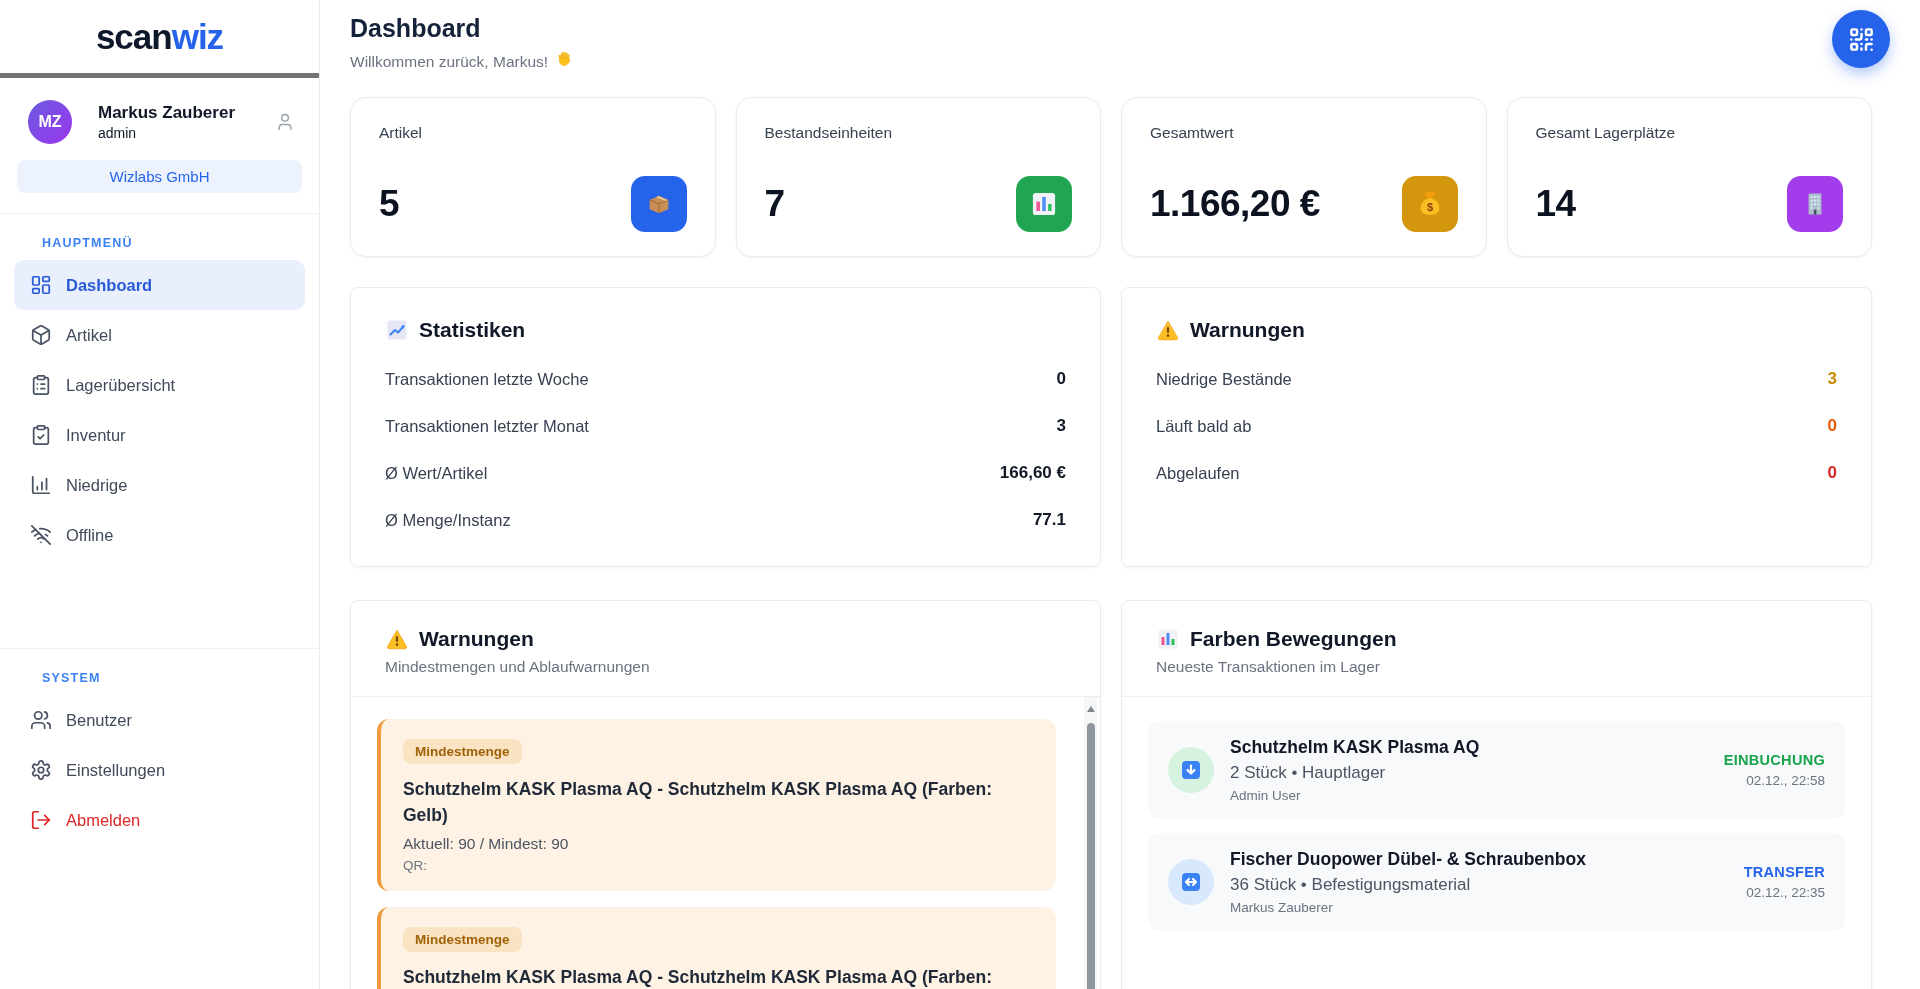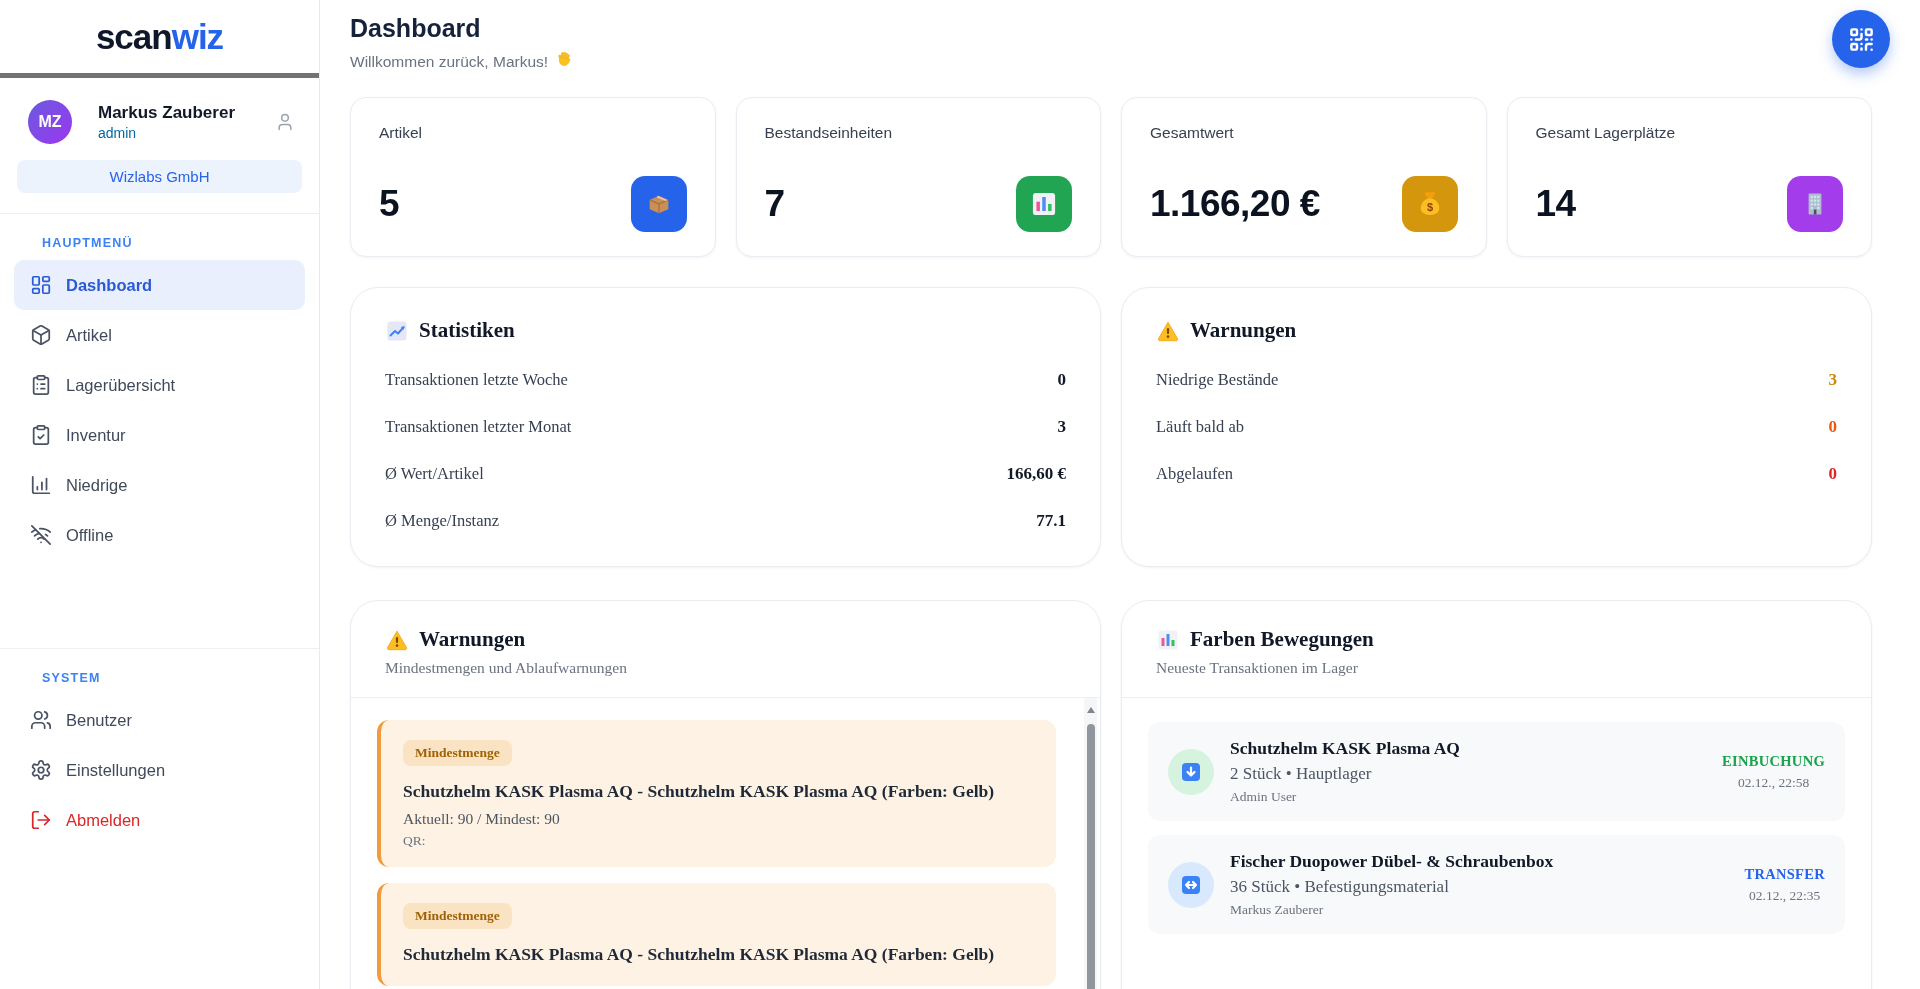--- a/index.html
+++ b/index.html
@@ -11,21 +11,21 @@
   }
   .app { display:flex; width:1920px; height:989px; }
 
   
   .sidebar { width:320px; min-width:320px; background:#fff; border-right:1px solid #e7eaee; display:flex; flex-direction:column; }
   .logo { height:78px; display:flex; align-items:center; justify-content:center; font-size:35px; font-weight:800; letter-spacing:-1px; border-bottom:5px solid #737373; }
   .logo .p1 { color:#0f172a; } .logo .p2 { color:#2563eb; }
   .user-block { padding:22px 24px 0 28px; display:flex; align-items:center; gap:26px; }
   .avatar { width:44px; height:44px; border-radius:50%; background:linear-gradient(135deg,#6a5ae0,#9b37ee); color:#fff; font-weight:700; font-size:16px; display:flex; align-items:center; justify-content:center; }
   .user-name { font-size:17px; font-weight:700; color:#111827; }
-  .user-role { font-size:14px; color:#0369a1; margin-top:2px; }
+  .user-role { font-size:14px; color:#0f172a; margin-top:2px; }
   .user-person { margin-left:auto; color:#9ca3af; display:flex; }
   .company-pill { margin:16px 17px 20px; background:#edf3fc; color:#2563eb; font-size:15px; font-weight:500; text-align:center; padding:8px 0; border-radius:8px; cursor:pointer; }
   .side-divider { border-top:1px solid #eceff3; }
   .nav-label { font-size:12.5px; font-weight:700; letter-spacing:1.2px; color:#3b82f6; margin:22px 0 10px 30px;padding-left:12px; }
   .nav { padding:0 14px; }
   .nav-item { display:flex; align-items:center; gap:14px; height:50px; padding:0 16px; border-radius:10px; font-size:16.5px; color:#3f4a5a; cursor:pointer; }
   .nav-item .nicon { display:flex; color:#495363; }
   .nav-item svg { width:22px; height:22px; }
   .nav-item.active { background:#e9effc; color:#2a5bd7; font-weight:600; }
   .nav-item.active .nicon { color:#2a5bd7; }
@@ -42,21 +42,21 @@
   .stats-row { margin-top:24px; display:grid; grid-template-columns:repeat(4,1fr); gap:20px; }
   .stat-card { background:#fff; border:1px solid #e9edf2; border-radius:16px; padding:26px 28px 24px; height:160px; box-shadow:0 1px 3px rgba(16,24,40,.05); display:flex; flex-direction:column; justify-content:space-between; }
   .stat-label { font-size:15.5px; color:#374151; }
   .stat-bottom { display:flex; align-items:center; justify-content:space-between; }
   .stat-value { font-size:37px; font-weight:800; color:#0b1220; letter-spacing:-.5px; }
   .stat-sq { width:56px; height:56px; border-radius:14px; display:flex; align-items:center; justify-content:center; }
   .sq-blue { background:#2563eb; } .sq-green { background:#22a553; } .sq-amber { background:#d4960d; } .sq-purple { background:#a33cea; }
   .stat-sq svg { width:28px; height:28px; }
 
   .mid-row { margin-top:30px; display:grid; grid-template-columns:1fr 1fr; gap:20px; }
-  .panel { background:#fff; border:1px solid #e9edf2; border-radius:28px; box-shadow:0 1px 3px rgba(16,24,40,.05);font-family:Liberation Serif, serif; }
+  .panel { background:#fff; border:1px solid #e9edf2; border-radius:8px; box-shadow:0 1px 3px rgba(16,24,40,.05); }
   .mid-row .panel { height:280px; padding:30px 34px; }
   .panel-title { display:flex; align-items:center; gap:10px; font-size:21px; font-weight:700; color:#111827; }
   .panel-title svg { width:24px; height:24px; }
   .kv-row { display:flex; justify-content:space-between; align-items:center; margin-top:27px; }
   .kv-label { font-size:16.5px; color:#374151; }
   .kv-value { font-size:17px; font-weight:700; color:#111827; }
   .v-amber { color:#ca8a04; } .v-orange { color:#ea580c; } .v-red { color:#dc2626; }
 
   .bottom-row { margin-top:33px; display:grid; grid-template-columns:1fr 1fr; gap:20px; align-items:start; }
   .bottom-row .panel { height:520px; overflow:hidden; position:relative; }
@@ -76,21 +76,21 @@
 
   .move-list { padding:24px 26px; }
   .move-row { display:flex; align-items:center; gap:16px; background:#f8f9fa; border-radius:12px; padding:16px 20px; margin-bottom:14px; }
   .move-ic { width:46px; height:46px; border-radius:50%; display:flex; align-items:center; justify-content:center; flex:0 0 46px; }
   .ic-green { background:#d5f3df; } .ic-blue { background:#d9e9fd; }
   .move-ic svg { width:24px; height:24px; }
   .move-info { flex:1; min-width:0; }
   .move-title { font-size:17.5px; font-weight:700; color:#111827; }
   .move-meta { margin-top:5px; font-size:17px; color:#4b5563; }
   .move-user { margin-top:5px; font-size:13.5px; color:#6b7280; }
-  .move-right { text-align:center; white-space:nowrap; }
+  .move-right { text-align:right; white-space:nowrap; }
   .move-type { font-size:14.5px; font-weight:800; letter-spacing:.3px; }
   .t-green { color:#16a34a; } .t-blue { color:#2563eb; }
   .move-date { margin-top:5px; font-size:13.5px; color:#6b7280; }
 </style>
 </head>
 <body>
 
 <div class="app">
 
   <aside class="sidebar">

